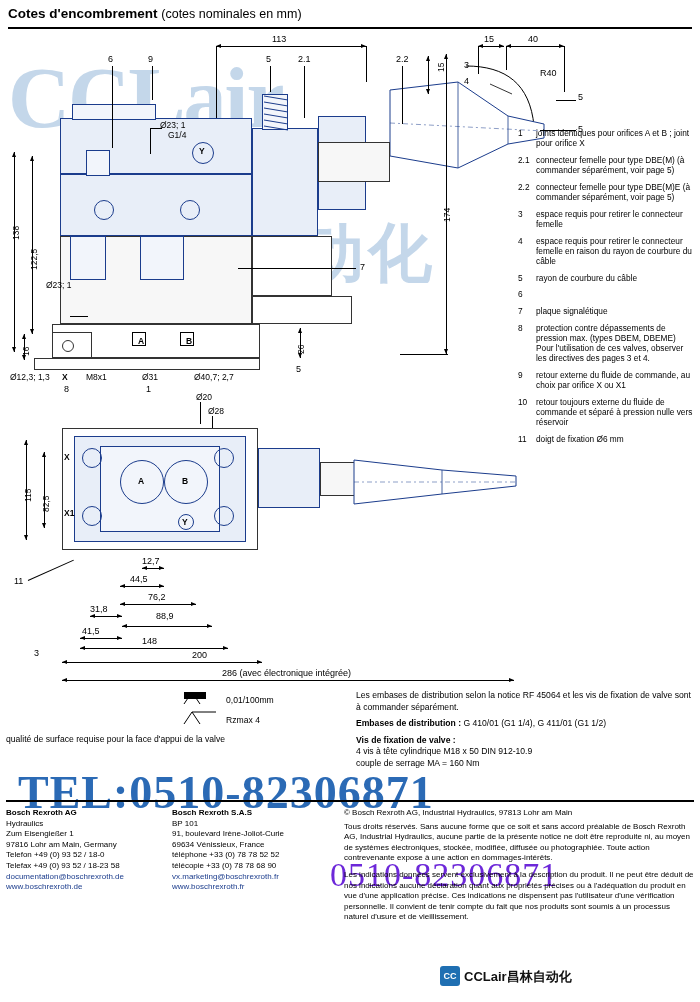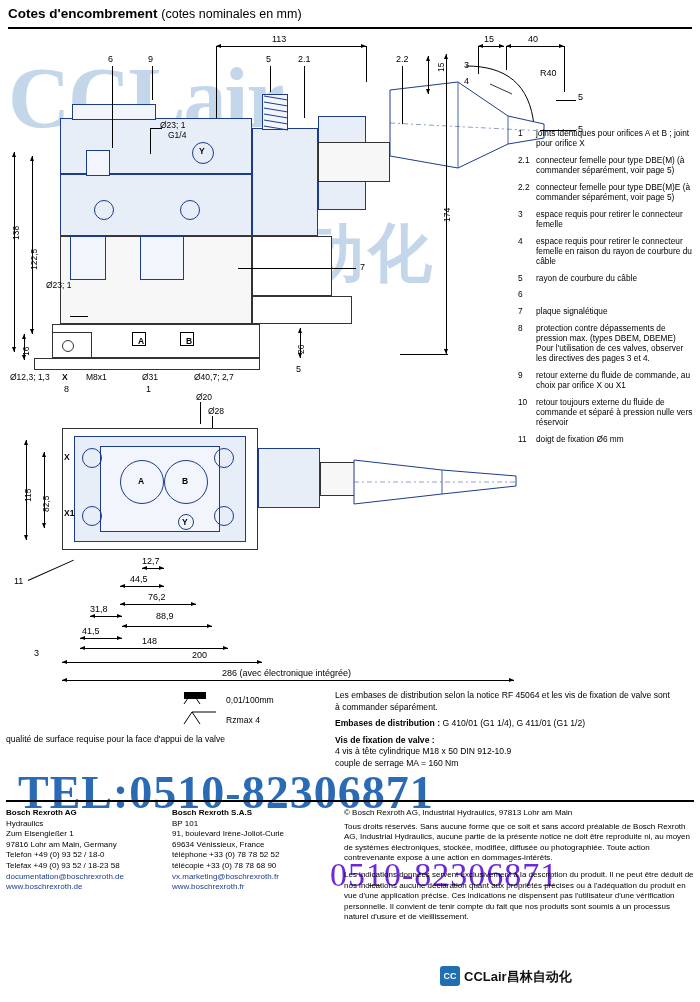--- a/index.html
+++ b/index.html
@@ -63,21 +63,21 @@
   .legend-key { width: 18px; flex: 0 0 18px; }
   .legend-txt { flex: 1; }
 
   
   .surface-block {
     position: absolute; left: 6px; top: 690px; width: 330px;
     font-size: 8.6px; line-height: 11px;
   }
   .tol-title { font-weight: bold; }
   .right-block {
-    position: absolute; left: 335px; top: 690px; width: 340px;
+    position: absolute; left: 356px; top: 690px; width: 340px;
     font-size: 8.6px; line-height: 11.5px;
   }
   .right-block .bold { font-weight: bold; }
 
   
   .footer-rule { position: absolute; left: 6px; top: 800px; width: 688px; height: 1.5px; background: #000; }
   .footer {
     position: absolute; left: 6px; top: 808px; width: 688px;
     display: flex; gap: 8px;
     font-size: 8px; line-height: 10.6px;

